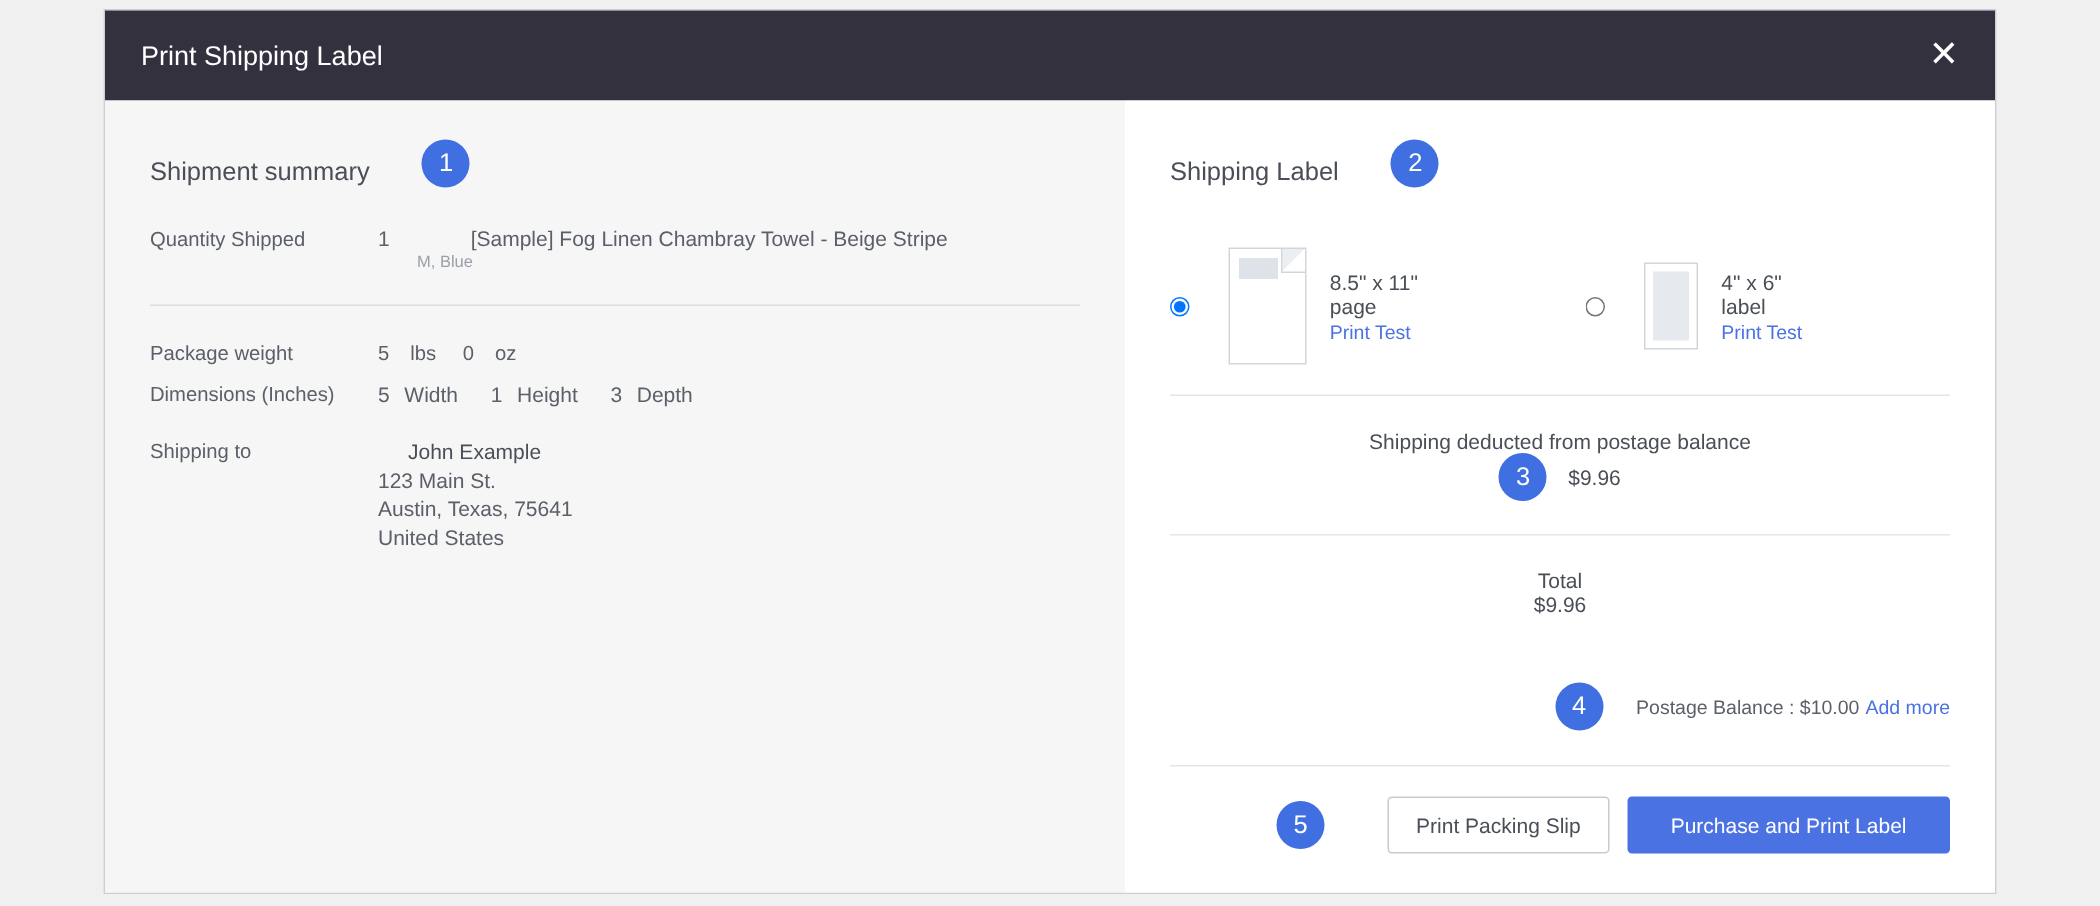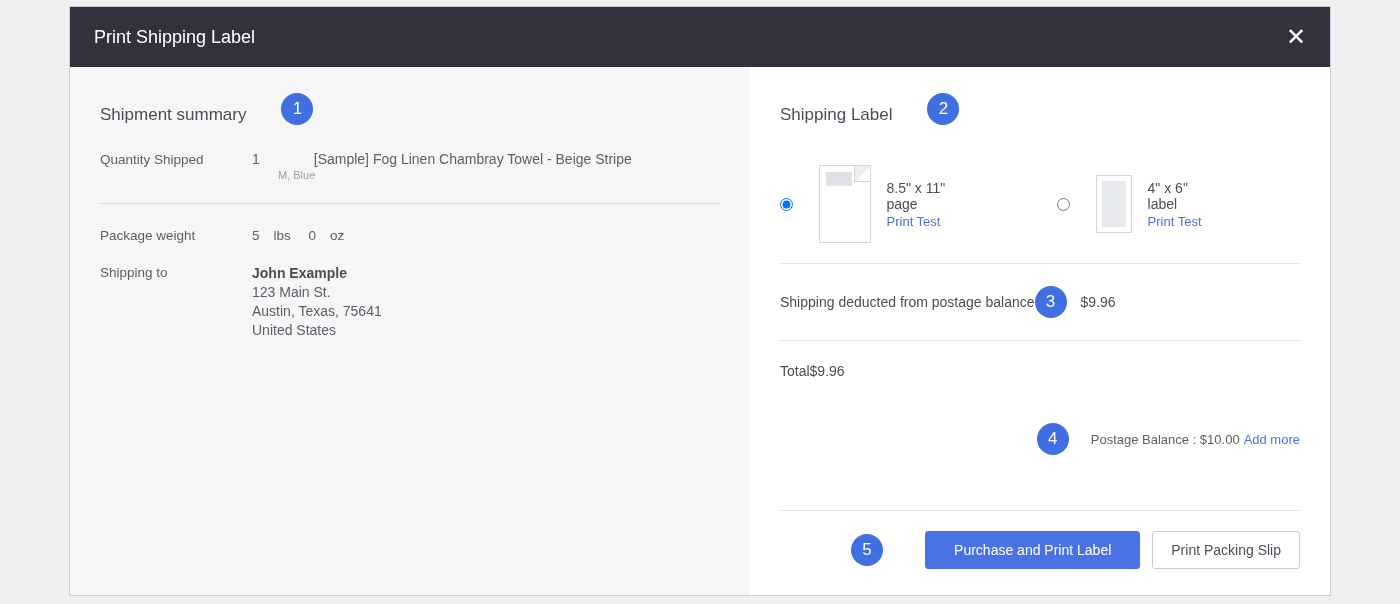--- a/index.html
+++ b/index.html
@@ -112,21 +112,21 @@
     padding-left: 26px;
   }
   .divider {
     height: 1px;
     background: #d9dde1;
     margin: 22px 0 24px 0;
   }
   .wt-val { margin-right: 14px; }
   .dim-row span.v { margin-right: 6px; font-size:14px; color:#5a5f68;}
   .dim-row span.l { margin-right: 18px; font-size:14px; color:#5a5f68;}
-  .addr-name { font-weight: 700; font-size:14px; color:#4a4f57;}
+  .addr-name { font-weight: 400; font-size:14px; color:#4a4f57;margin-left:20px;}
   .addr-line { font-size:14px; color:#5a5f68; margin-top: 3px;}
 
   .label-options {
     display: flex;
     margin-top: 14px;
     padding-bottom: 20px;
     border-bottom: 1px solid #e2e5e9;
   }
   .label-option {
     display: flex;
@@ -170,26 +170,27 @@
   .label-icon .inner {
     position: absolute;
     top: 5px; left: 5px; right: 5px; bottom: 5px;
     background: #e6eaee;
   }
   .opt-text .opt-title { font-size: 14px; color: #4a4f57; }
   .opt-text .opt-link { font-size: 13px; color: #4a72e2; cursor: pointer; margin-top:2px;}
 
   .cost-row {
     display: flex;
-    justify-content: flex-start;
+    justify-content: center;
     align-items: center;
     padding: 22px 0;
     border-bottom: 1px solid #e2e5e9;
     font-size: 14px;
     color: #4a4f57;
+    flex-direction: column;
   }
   .cost-row.noborder { border-bottom: none; }
   .cost-right {
     display: flex;
     align-items: center;
   }
   .cost-right .badge { margin-right: 14px; }
   .postage-row {
     display: flex;
     justify-content: flex-end;
@@ -259,20 +260,31 @@
       <div class="divider"></div>
 
       <div class="summary-row">
         <div class="summary-label">Package weight</div>
         <div class="summary-value">
           <span class="wt-val">5</span><span class="wt-val">lbs</span>
           <span class="wt-val">0</span><span>oz</span>
         </div>
       </div>
 
+      <div class="summary-row dim-row" style="margin-top:10px;">
+        <div class="summary-label">Dimensions (Inches)</div>
+        <div class="summary-value">
+          <span class="v">5</span>
+          <span class="l">Width</span>
+          <span class="v">1</span>
+          <span class="l">Height</span>
+          <span class="v">3</span>
+          <span class="l">Depth</span>
+        </div>
+      </div>
 
       <div class="summary-row" style="margin-top:22px;">
         <div class="summary-label">Shipping to</div>
         <div class="summary-value">
           <div class="addr-name">John Example</div>
           <div class="addr-line">123 Main St.</div>
           <div class="addr-line">Austin, Texas, 75641</div>
           <div class="addr-line">United States</div>
         </div>
       </div>
@@ -322,19 +334,19 @@
       </div>
 
       <div class="postage-row">
         <span class="badge">4</span>
         <span>Postage Balance : $10.00</span>
         <span class="postage-link">Add more</span>
       </div>
 
       <div class="footer">
         <span class="badge">5</span>
+        <button class="btn btn-secondary">Print Packing Slip</button>
         <button class="btn btn-primary">Purchase and Print Label</button>
-        <button class="btn btn-secondary">Print Packing Slip</button>
       </div>
     </div>
 
   </div>
 </div>
 
 </body></html>

